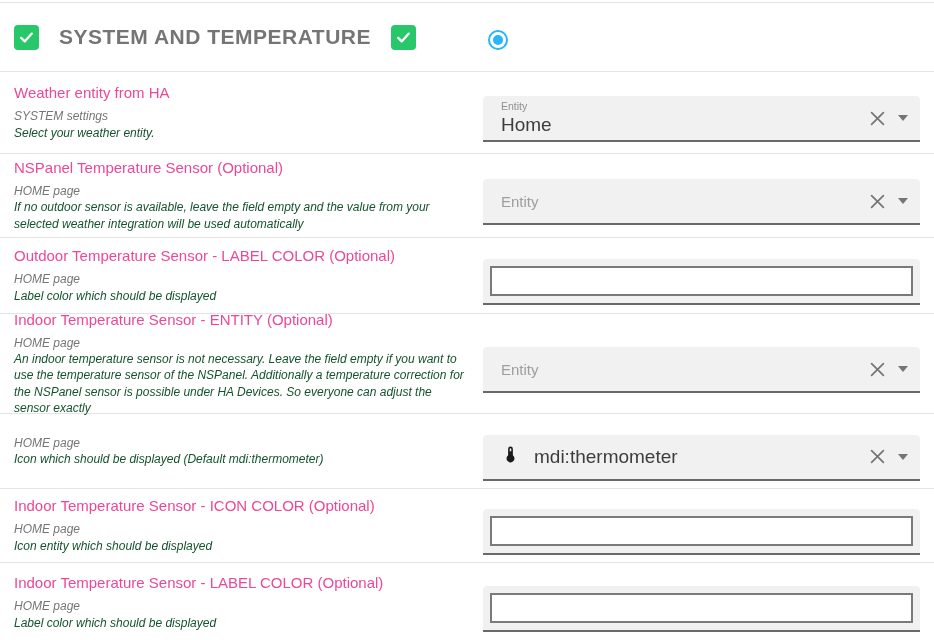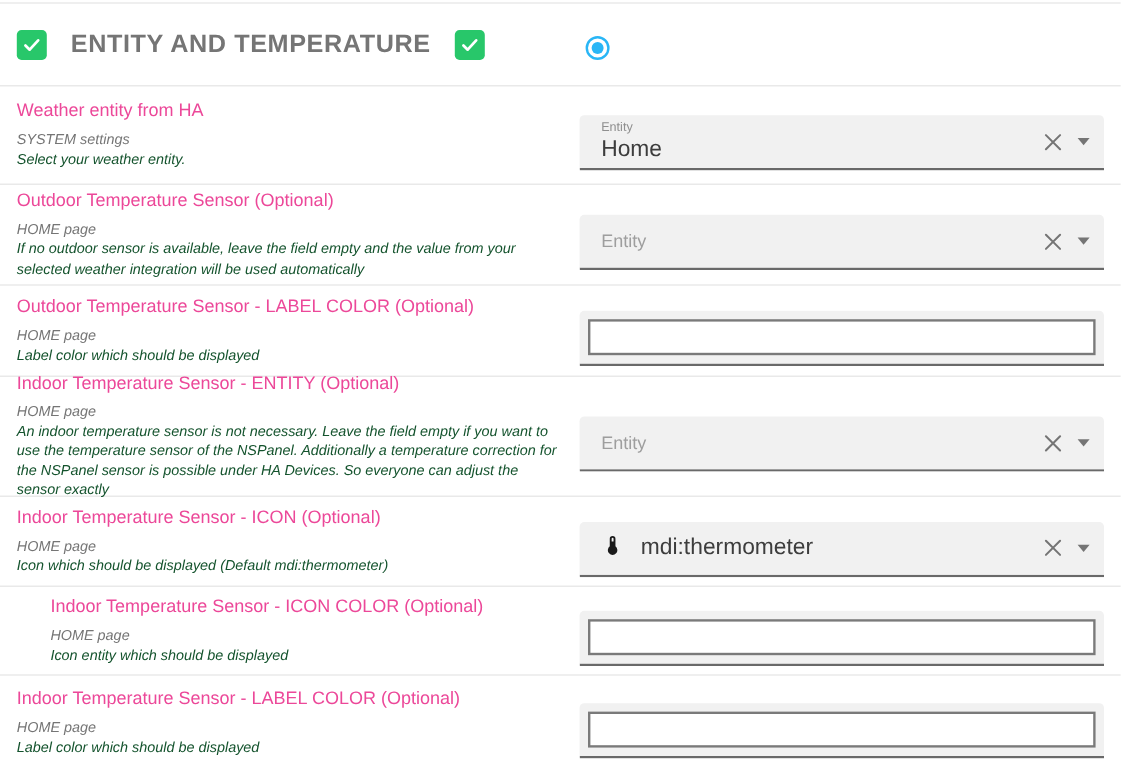--- a/index.html
+++ b/index.html
@@ -109,35 +109,35 @@
     padding: 0 8px;
     border-radius: 0;
   }
 
   
   .h-r1 { height: 82px; }
   .h-r2 { height: 84px; }
   .h-r3 { height: 76px; }
   .h-r4 { height: 100px; }
   .h-r5 { height: 75px; }
-  .h-r6 { height: 74px; padding-left: 28px; }
+  .h-r6 { height: 74px; }
   .h-r7 { height: 79px; }
 </style>
 </head>
 <body>
 
 <div class="page">
 
   <div class="header">
     <div class="checkbox">
       <svg width="17" height="17" viewBox="0 0 24 24">
         <path d="M4.5 12.5l5 5 10-11" fill="none" stroke="#ffffff" stroke-width="3.2" stroke-linecap="round" stroke-linejoin="round"></path>
       </svg>
     </div>
-    <div class="header-title">ENTITY AND TEMPERATURE</div>
+    <div class="header-title">SYSTEM AND TEMPERATURE</div>
     <div class="checkbox">
       <svg width="17" height="17" viewBox="0 0 24 24">
         <path d="M4.5 12.5l5 5 10-11" fill="none" stroke="#ffffff" stroke-width="3.2" stroke-linecap="round" stroke-linejoin="round"></path>
       </svg>
     </div>
     <div class="radio">
       <div class="radio-dot"></div>
     </div>
   </div>
 
@@ -158,21 +158,21 @@
             <path d="M1.5 1.5l11 11M12.5 1.5l-11 11" stroke="#757575" stroke-width="1.6" stroke-linecap="round"></path>
           </svg>
           <span class="caret-icon"></span>
         </div>
       </div>
     </div>
   </div>
 
   <div class="row h-r2">
     <div class="row-info">
-      <div class="row-title">Outdoor Temperature Sensor (Optional)</div>
+      <div class="row-title">NSPanel Temperature Sensor (Optional)</div>
       <div class="row-context">HOME page</div>
       <div class="row-desc">If no outdoor sensor is available, leave the field empty and the value from your selected weather integration will be used automatically</div>
     </div>
     <div class="row-control">
       <div class="field">
         <div class="field-main">
           <span class="field-placeholder">Entity</span>
         </div>
         <div class="field-icons">
           <svg class="clear-icon" viewBox="0 0 14 14">
@@ -213,21 +213,20 @@
             <path d="M1.5 1.5l11 11M12.5 1.5l-11 11" stroke="#757575" stroke-width="1.6" stroke-linecap="round"></path>
           </svg>
           <span class="caret-icon"></span>
         </div>
       </div>
     </div>
   </div>
 
   <div class="row h-r5">
     <div class="row-info">
-      <div class="row-title">Indoor Temperature Sensor - ICON (Optional)</div>
       <div class="row-context">HOME page</div>
       <div class="row-desc">Icon which should be displayed (Default mdi:thermometer)</div>
     </div>
     <div class="row-control">
       <div class="field">
         <div class="field-main">
           <span class="value-with-icon">
             <svg class="thermo-icon" viewBox="0 0 24 24">
               <path fill="#1a1a1a" d="M15,13V5A3,3 0 0,0 12,2A3,3 0 0,0 9,5V13A5,5 0 1,0 15,13M12,4A1,1 0 0,1 13,5V8H11V5A1,1 0 0,1 12,4Z"></path>
             </svg>

